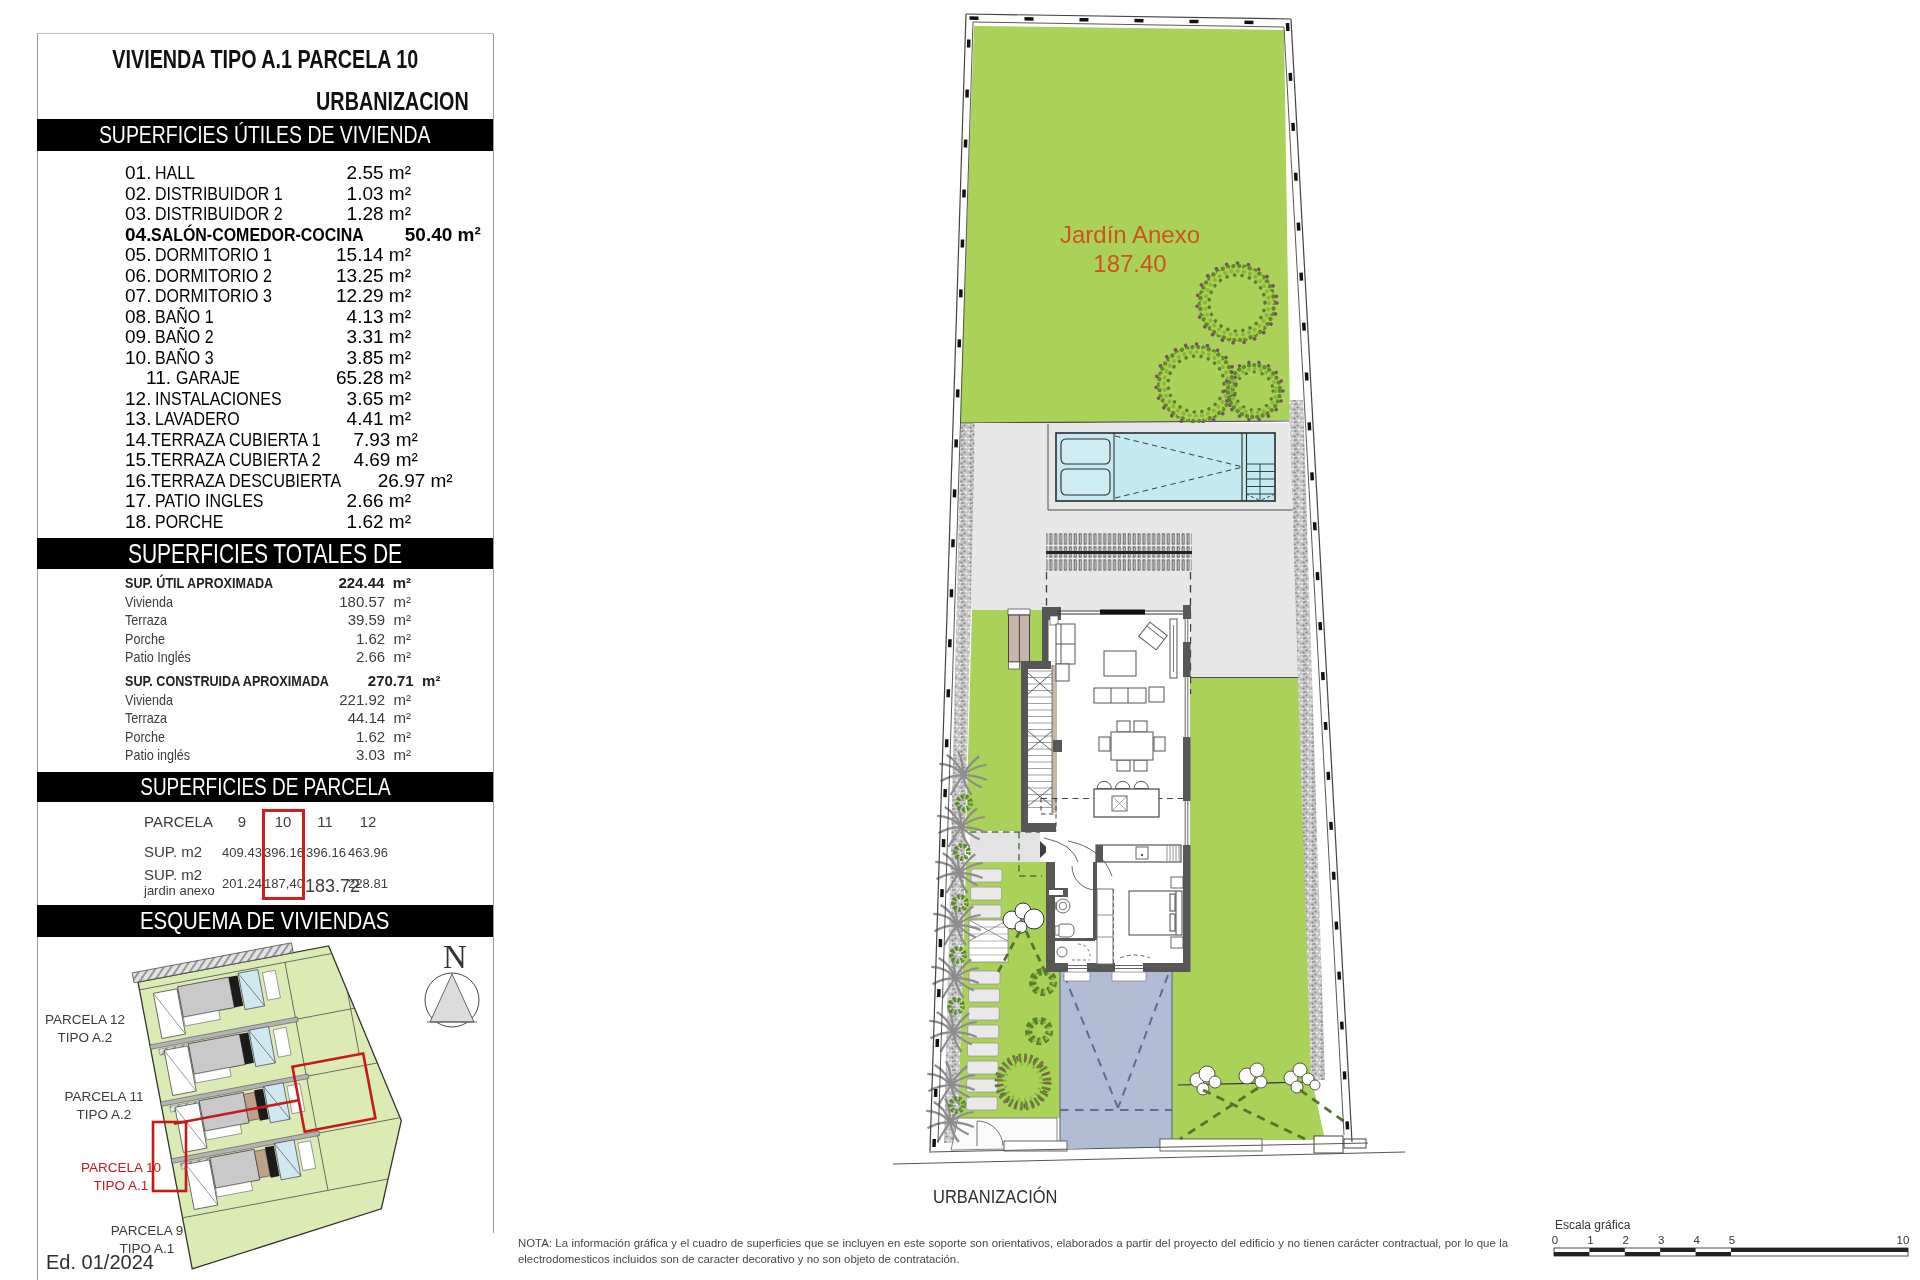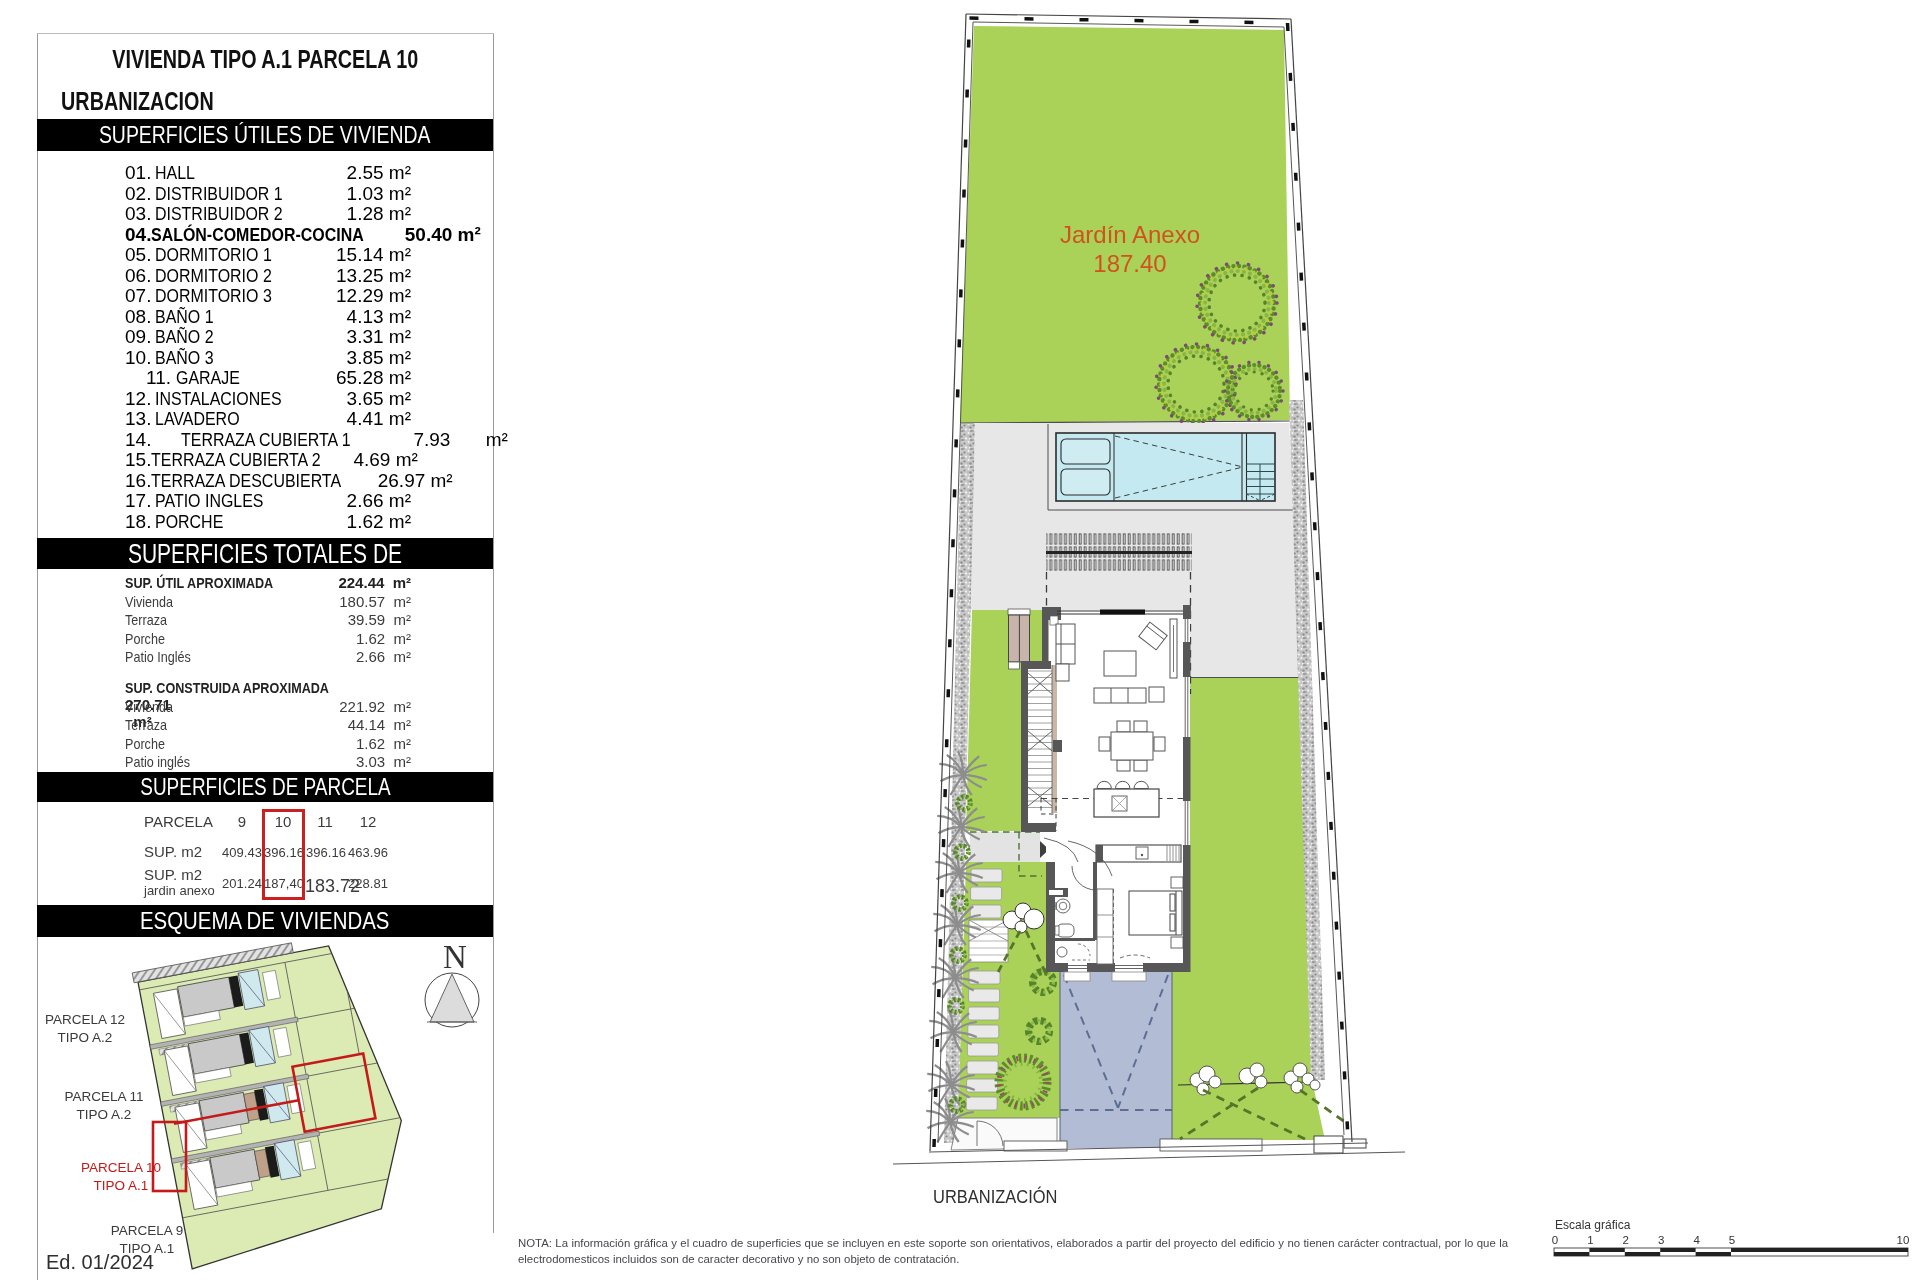--- a/index.html
+++ b/index.html
@@ -16,21 +16,21 @@
 <body>
 
 <div class="abs" style="left:37px;top:33px;width:1px;height:1247px;background:#9a9a9a;"></div>
 
 <div class="abs" style="left:493px;top:33px;width:1px;height:1200px;background:#9a9a9a;"></div>
 
 <div class="abs" style="left:37px;top:33px;width:457px;height:1px;background:#bbb;"></div>
 
 <div class="abs" style="left:37px;top:44px;width:456px;text-align:center;color:#111;
      font-size:26px;font-weight:700;"><span class="cx" style="transform:scaleX(0.76);">VIVIENDA TIPO A.1 PARCELA 10</span></div>
-<div class="abs" style="left:37px;top:86px;width:456px;text-align:left;color:#111;
+<div class="abs" style="left:37px;top:86px;width:456px;text-align:right;color:#111;
      font-size:26px;font-weight:700;"><span class="cx" style="transform:scaleX(0.76);">URBANIZACION</span></div>
 
 <div class="bar" style="top:119px;height:32px;line-height:32px;font-size:24px;"><span class="cx" style="transform:scaleX(0.81);">SUPERFICIES ÚTILES DE VIVIENDA</span></div>
 
 <div class="abs" id="roomlist" style="left:125px;top:162px;width:286px;color:#000000;font-size:19px;">
 <div class="row" style="height:20.5px;">
       <span style="width:30px;">01.</span>
       <span class="nm">HALL</span>
       <span>2.55</span>
       <span class="mq">&nbsp;m²</span>
@@ -100,21 +100,21 @@
       <span class="nm">INSTALACIONES</span>
       <span>3.65</span>
       <span class="mq">&nbsp;m²</span>
     </div>
 <div class="row" style="height:20.5px;">
       <span style="width:30px;">13.</span>
       <span class="nm">LAVADERO</span>
       <span>4.41</span>
       <span class="mq">&nbsp;m²</span>
     </div>
-<div class="row" style="height:20.5px;gap:30px;">
+<div class="row" style="height:20.5px;">
       <span style="width:30px;">14.</span>
       <span class="nm">TERRAZA CUBIERTA 1</span>
       <span>7.93</span>
       <span class="mq">&nbsp;m²</span>
     </div>
 <div class="row" style="height:20.5px;">
       <span style="width:30px;">15.</span>
       <span class="nm">TERRAZA CUBIERTA 2</span>
       <span>4.69</span>
       <span class="mq">&nbsp;m²</span>
@@ -160,21 +160,21 @@
 <div class="row" style="height:18.3px;">
       <span class="nm">Porche</span>
       <span>1.62</span>
       <span class="mq">&nbsp;&nbsp;m²</span>
     </div>
 <div class="row" style="height:18.3px;">
       <span class="nm">Patio Inglés</span>
       <span>2.66</span>
       <span class="mq">&nbsp;&nbsp;m²</span>
     </div>
-<div class="row" style="height:19px;margin-top:13px;font-weight:700;color:#222;flex-direction:column;">
+<div class="row" style="height:19px;margin-top:6px;font-weight:700;color:#222;">
       <span class="nm">SUP. CONSTRUIDA APROXIMADA</span>
       <span>270.71</span>
       <span class="mq">&nbsp;&nbsp;m²</span>
     </div>
 <div class="row" style="height:18.3px;">
       <span class="nm">Vivienda</span>
       <span>221.92</span>
       <span class="mq">&nbsp;&nbsp;m²</span>
     </div>
 <div class="row" style="height:18.3px;">

